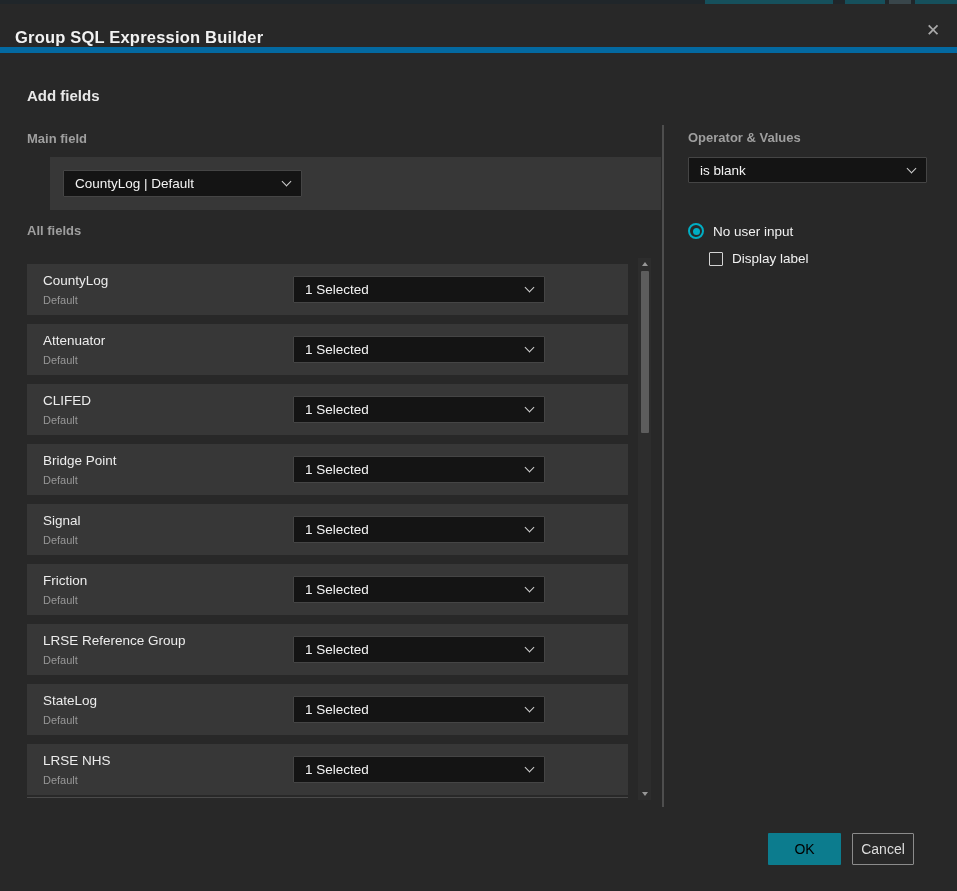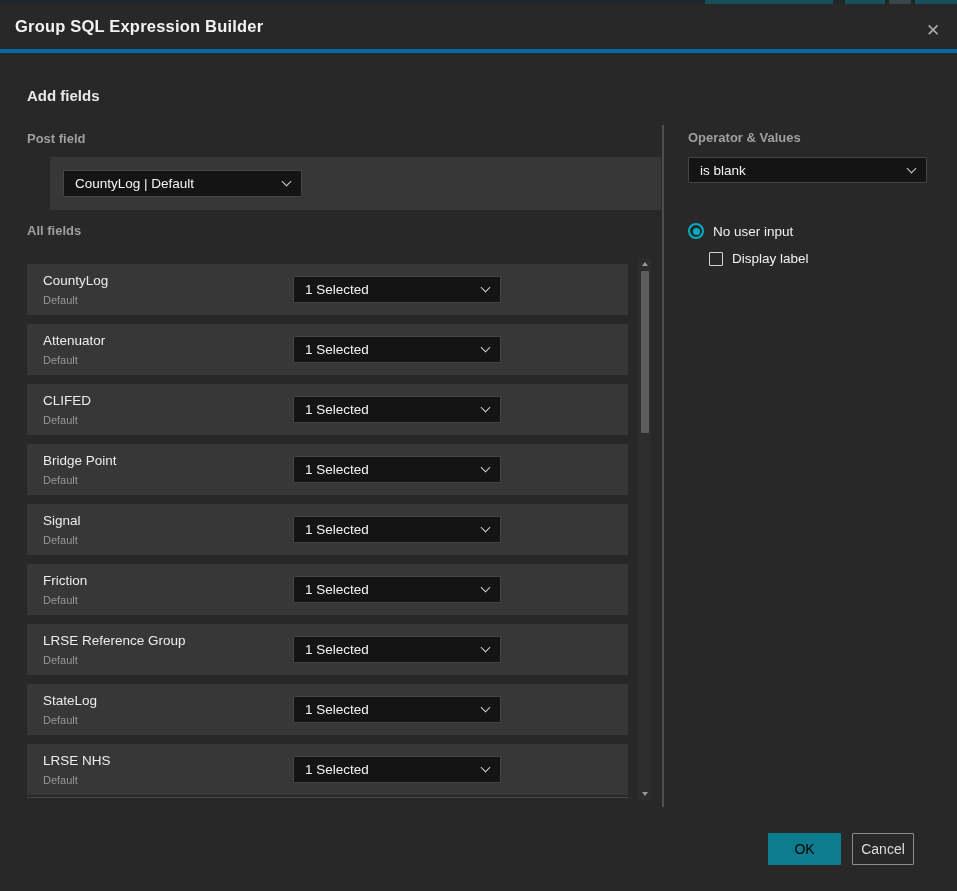--- a/index.html
+++ b/index.html
@@ -18,22 +18,22 @@
   .bg-frag.f1 { left:705px; width:128px; background:#16505c; }
   .bg-frag.f2 { left:845px; width:40px;  background:#16505c; }
   .bg-frag.f3 { left:889px; width:22px;  background:#39464b; }
   .bg-frag.f4 { left:915px; width:42px;  background:#16505c; }
 
   
   .modal { position:absolute; top:4px; left:0; width:957px; height:887px; background:#282828; }
 
   .modal-header {
     position:absolute; top:0; left:0; width:100%; height:49px;
-    border-bottom:4px solid #0369a1;
-    display:flex; align-items:center;
+    border-bottom:6px solid #0369a1;
+    display:flex; align-items:flex-end;
   }
   .modal-title { margin-left:15px; font-size:16.5px; font-weight:700; color:#f2f2f2; letter-spacing:.2px; }
   .close-btn {
     position:absolute; top:12px; right:10px; width:28px; height:28px;
     display:flex; align-items:center; justify-content:center;
     color:#a9a9a9; font-size:17px; cursor:pointer; user-select:none;
   }
 
   .section-heading { position:absolute; left:27px; top:83px; font-size:15px; font-weight:700; color:#e8e8e8; }
   .field-label { position:absolute; font-size:13px; font-weight:700; color:#9f9f9f; }
@@ -61,21 +61,21 @@
   .cal-icon { flex:0 0 auto; width:17px; height:17px; margin-right:9px; display:block; }
 
   
   .list { position:absolute; left:27px; top:260px; width:601px; }
   .row {
     position:relative; width:601px; height:51px; margin-bottom:9px;
     background:#373737; 
   }
   .row-name { position:absolute; left:16px; top:9px;  font-size:13.5px; color:#ececec; }
   .row-sub  { position:absolute; left:16px; top:30px; font-size:11px; color:#979797; }
-  .row .select { left:266px; top:12px; width:208px; }
+  .row .select { left:266px; top:12px; width:252px; }
   .list-bottom-line { position:absolute; left:27px; top:793px; width:601px; height:1px; background:#4a4a4a; }
 
   
   .scrollbar { position:absolute; left:638px; top:254px; width:13px; height:542px; background:#2d2d2d; }
   .scroll-arrow { position:absolute; left:0; width:13px; height:12px; display:flex; align-items:center; justify-content:center; cursor:pointer; }
   .scroll-arrow.up { top:0; }
   .scroll-arrow.down { bottom:0; }
   .tri-up   { width:0; height:0; border-left:3.5px solid transparent; border-right:3.5px solid transparent; border-bottom:4.5px solid #989898; }
   .tri-down { width:0; height:0; border-left:3.5px solid transparent; border-right:3.5px solid transparent; border-top:4.5px solid #989898; }
   .scroll-thumb { position:absolute; left:2.5px; top:13px; width:8px; height:162px; background:#5d5d5d; border-radius:1px; cursor:grab; }
@@ -119,21 +119,21 @@
 
   <div class="modal">
 
     <div class="modal-header">
       <div class="modal-title">Group SQL Expression Builder</div>
       <div class="close-btn">✕</div>
     </div>
 
     <div class="section-heading">Add fields</div>
 
-    <div class="field-label lbl-main">Post field</div>
+    <div class="field-label lbl-main">Main field</div>
 
     <div class="panel main-panel">
       <div class="select sel-layer">
         <span class="grow">CountyLog | Default</span>
         <span class="chev"></span>
       </div>
     </div>
 
     <div class="field-label lbl-all">All fields</div>
 

